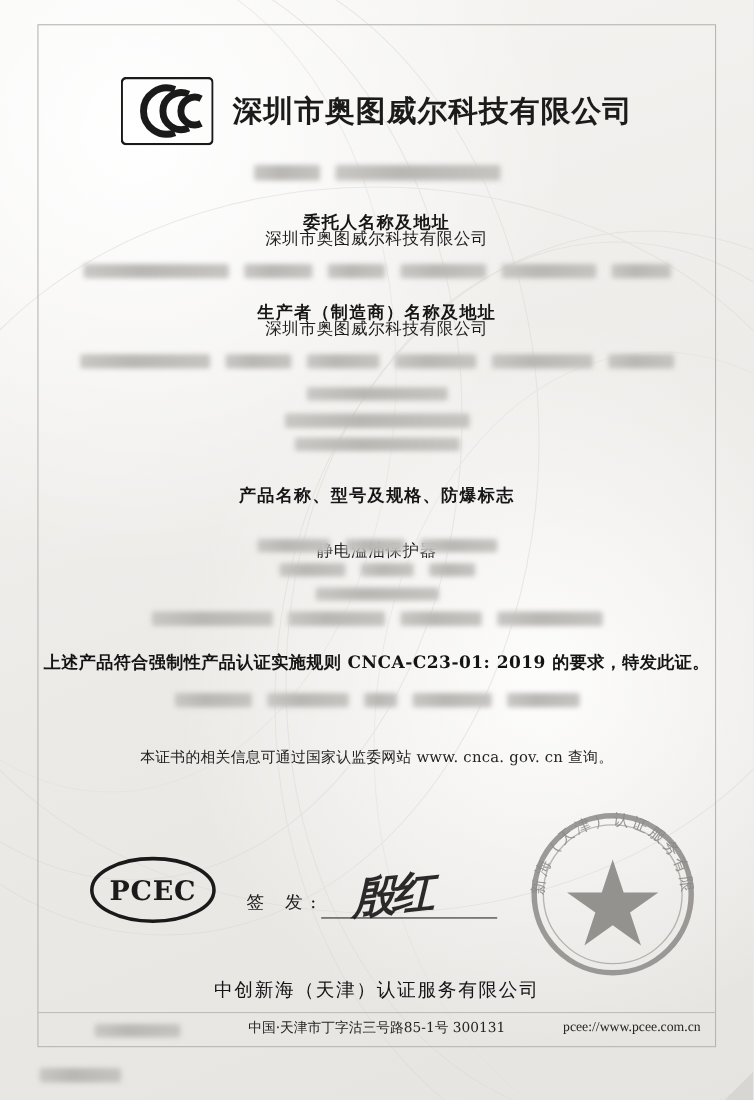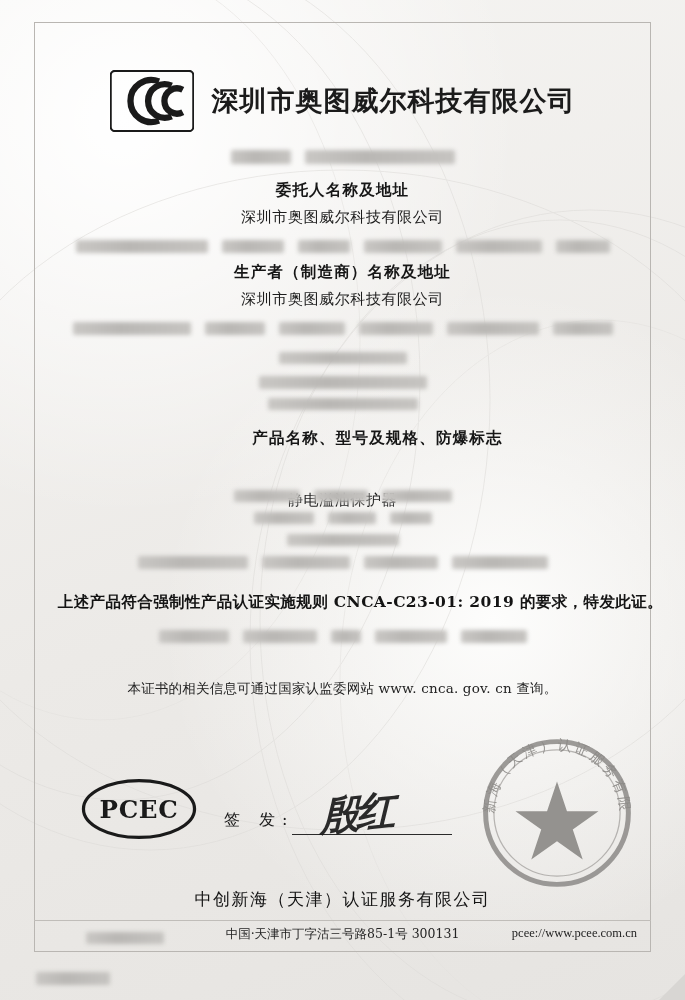--- a/index.html
+++ b/index.html
@@ -90,39 +90,39 @@
   }
   .redact-row .redact { margin: 0 5px; }
 
   .sec-label {
     text-align: center;
     font-size: 15.5px;
     font-weight: 700;
     color: #161616;
     letter-spacing: 1.2px;
     font-family: "DejaVu Serif", "Liberation Serif", serif;
+    margin-top: 12px;
   }
   .sec-value {
     text-align: center;
     font-size: 15px;
     color: #1c1c1c;
     letter-spacing: 0.6px;
     font-family: "DejaVu Serif", "Liberation Serif", serif;
   }
 
   .block { position: absolute; width: 100%; }
 
   .statement {
-    text-align: right;
+    text-align: center;
     font-size: 15.5px;
     font-weight: 700;
     color: #141414;
     letter-spacing: 0.4px;
     font-family: "DejaVu Serif", "Liberation Serif", serif;
-    padding-left: 12px;
   }
   .note {
     text-align: center;
     font-size: 13.5px;
     color: #222;
     letter-spacing: 0.2px;
     font-family: "DejaVu Serif", "Liberation Serif", serif;
   }
 
   
@@ -289,21 +289,21 @@
     <div class="block redact-row" style="top:330px;">
       <span class="redact" style="width:128px;height:12px;"></span>
     </div>
     <div class="block redact-row" style="top:354px;">
       <span class="redact" style="width:168px;height:13px;"></span>
     </div>
     <div class="block redact-row" style="top:376px;">
       <span class="redact" style="width:150px;height:12px;"></span>
     </div>
 
-    <div class="block sec-label" style="top:406px;padding-left:35px;">产品名称、型号及规格、防爆标志</div>
+    <div class="block sec-label" style="top:406px;">产品名称、型号及规格、防爆标志</div>
     <div class="block sec-value" style="top:436px;margin-top:33px;">静电溢油保护器</div>
 
     <div class="block redact-row" style="top:468px;">
       <span class="redact" style="width:66px;height:12px;"></span>
       <span class="redact" style="width:54px;height:12px;"></span>
       <span class="redact" style="width:70px;height:12px;"></span>
     </div>
     <div class="block redact-row" style="top:490px;">
       <span class="redact" style="width:60px;height:12px;"></span>
       <span class="redact" style="width:48px;height:12px;"></span>

